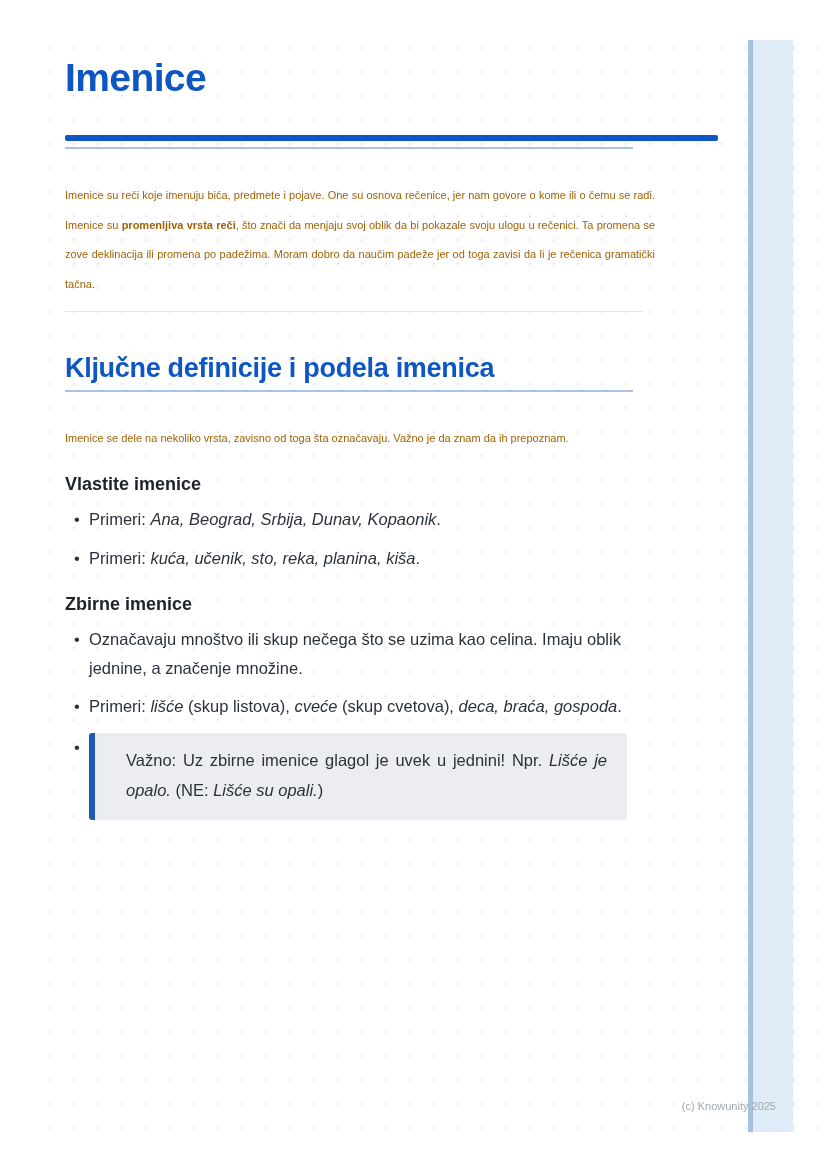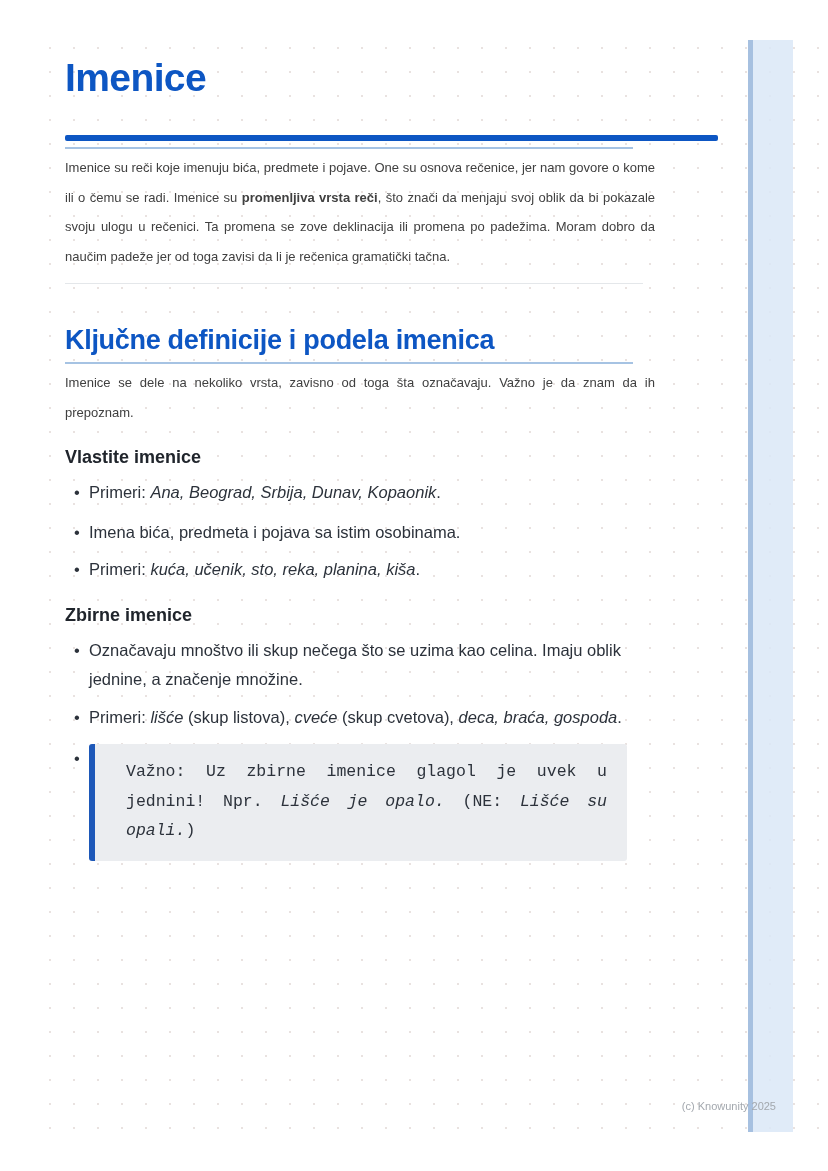--- a/index.html
+++ b/index.html
@@ -56,25 +56,25 @@
     letter-spacing: -0.3px;
     color: #0d56c3;
   }
   .heading-underline {
     margin-top: 6px;
     width: 568px;
     height: 2px;
     background: #a6c3e3;
   }
   .body-text {
-    margin: 4px 0 0 0;
+    margin: 32px 0 0 0;
     width: 590px;
-    font-size: 13px;
+    font-size: 11px;
     line-height: 29.5px;
-    color: #404040;
+    color: #a16207;
     text-align: justify;
   }
   .section-divider {
     border: none;
     border-top: 1px solid #e4e7ea;
     width: 578px;
     margin: 12px 0 0 0;
   }
   .sub-heading {
     margin: 20px 0 0 0;
@@ -107,21 +107,20 @@
   li.callout-item::before { top: 16px; }
   .italic { font-style: italic; }
   .bold { font-weight: bold; }
   .callout-box {
     box-sizing: border-box;
     width: 538px;
     border-left: 6px solid #1d58b8;
     border-radius: 3px;
     background: #ebedf0;
     padding: 13px 20px 15px 31px;
-    font-family: Liberation Mono, monospace;
   }
   .callout-text {
     margin: 0;
     font-size: 16.5px;
     line-height: 29.5px;
     color: #2c323b;
     text-align: justify;
   }
   .footer-credit {
     position: absolute;
@@ -153,21 +152,20 @@
     <div class="heading-underline"></div>
 
     <p class="body-text">Imenice se dele na nekoliko vrsta, zavisno od toga šta označavaju. Važno je da znam da ih prepoznam.</p>
 
     <h3 class="sub-heading">Vlastite imenice</h3>
     <ul class="bullet-list">
       <li><span>Primeri: </span><span class="italic">Ana, Beograd, Srbija, Dunav, Kopaonik</span><span>.</span></li>
     </ul>
 
     <ul class="bullet-list">
-      <li><span>Imena bića, predmeta i pojava sa istim osobinama.</span></li>
       <li><span>Primeri: </span><span class="italic">kuća, učenik, sto, reka, planina, kiša</span><span>.</span></li>
     </ul>
 
     <h3 class="sub-heading">Zbirne imenice</h3>
     <ul class="bullet-list">
       <li><span>Označavaju mnoštvo ili skup nečega što se uzima kao celina. Imaju oblik jednine, a značenje množine.</span></li>
       <li><span>Primeri: </span><span class="italic">lišće</span><span> (skup listova), </span><span class="italic">cveće</span><span> (skup cvetova), </span><span class="italic">deca, braća, gospoda</span><span>.</span></li>
     </ul>
 
     <ul class="bullet-list">

